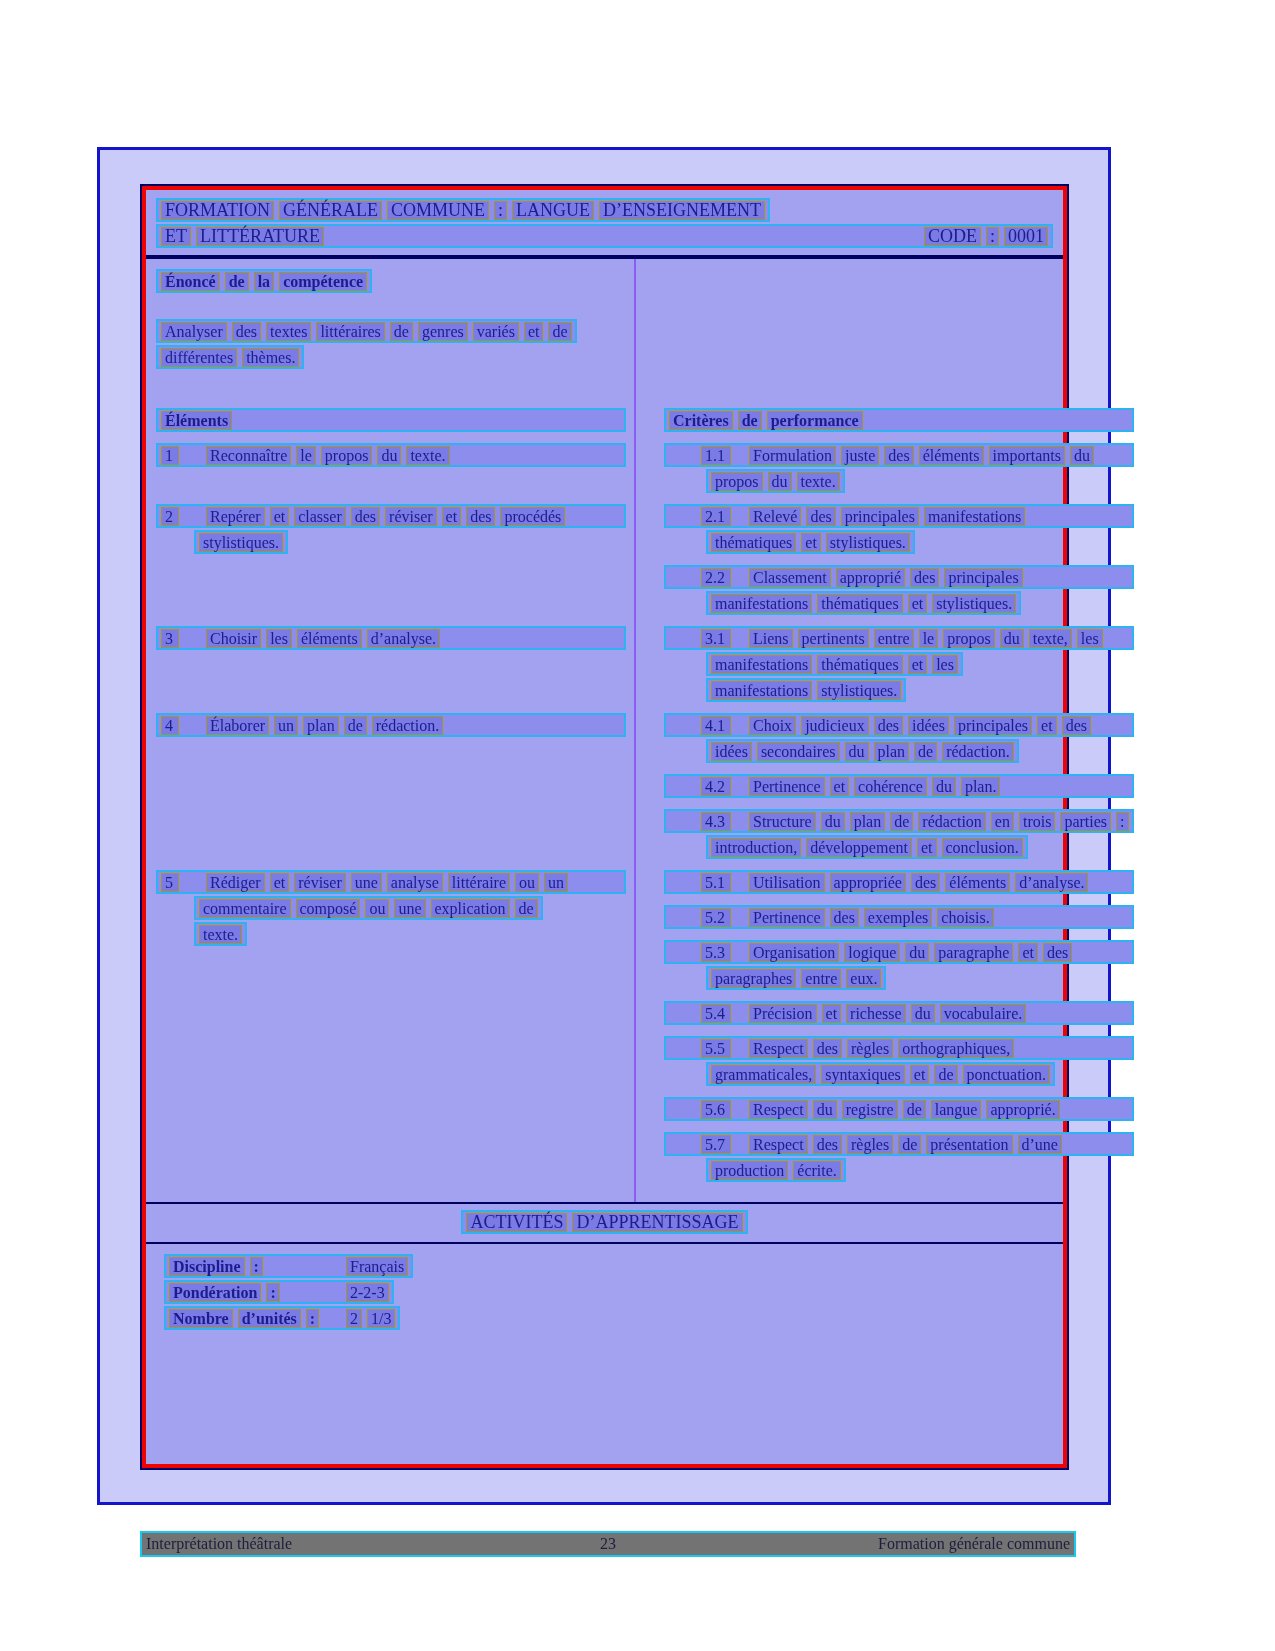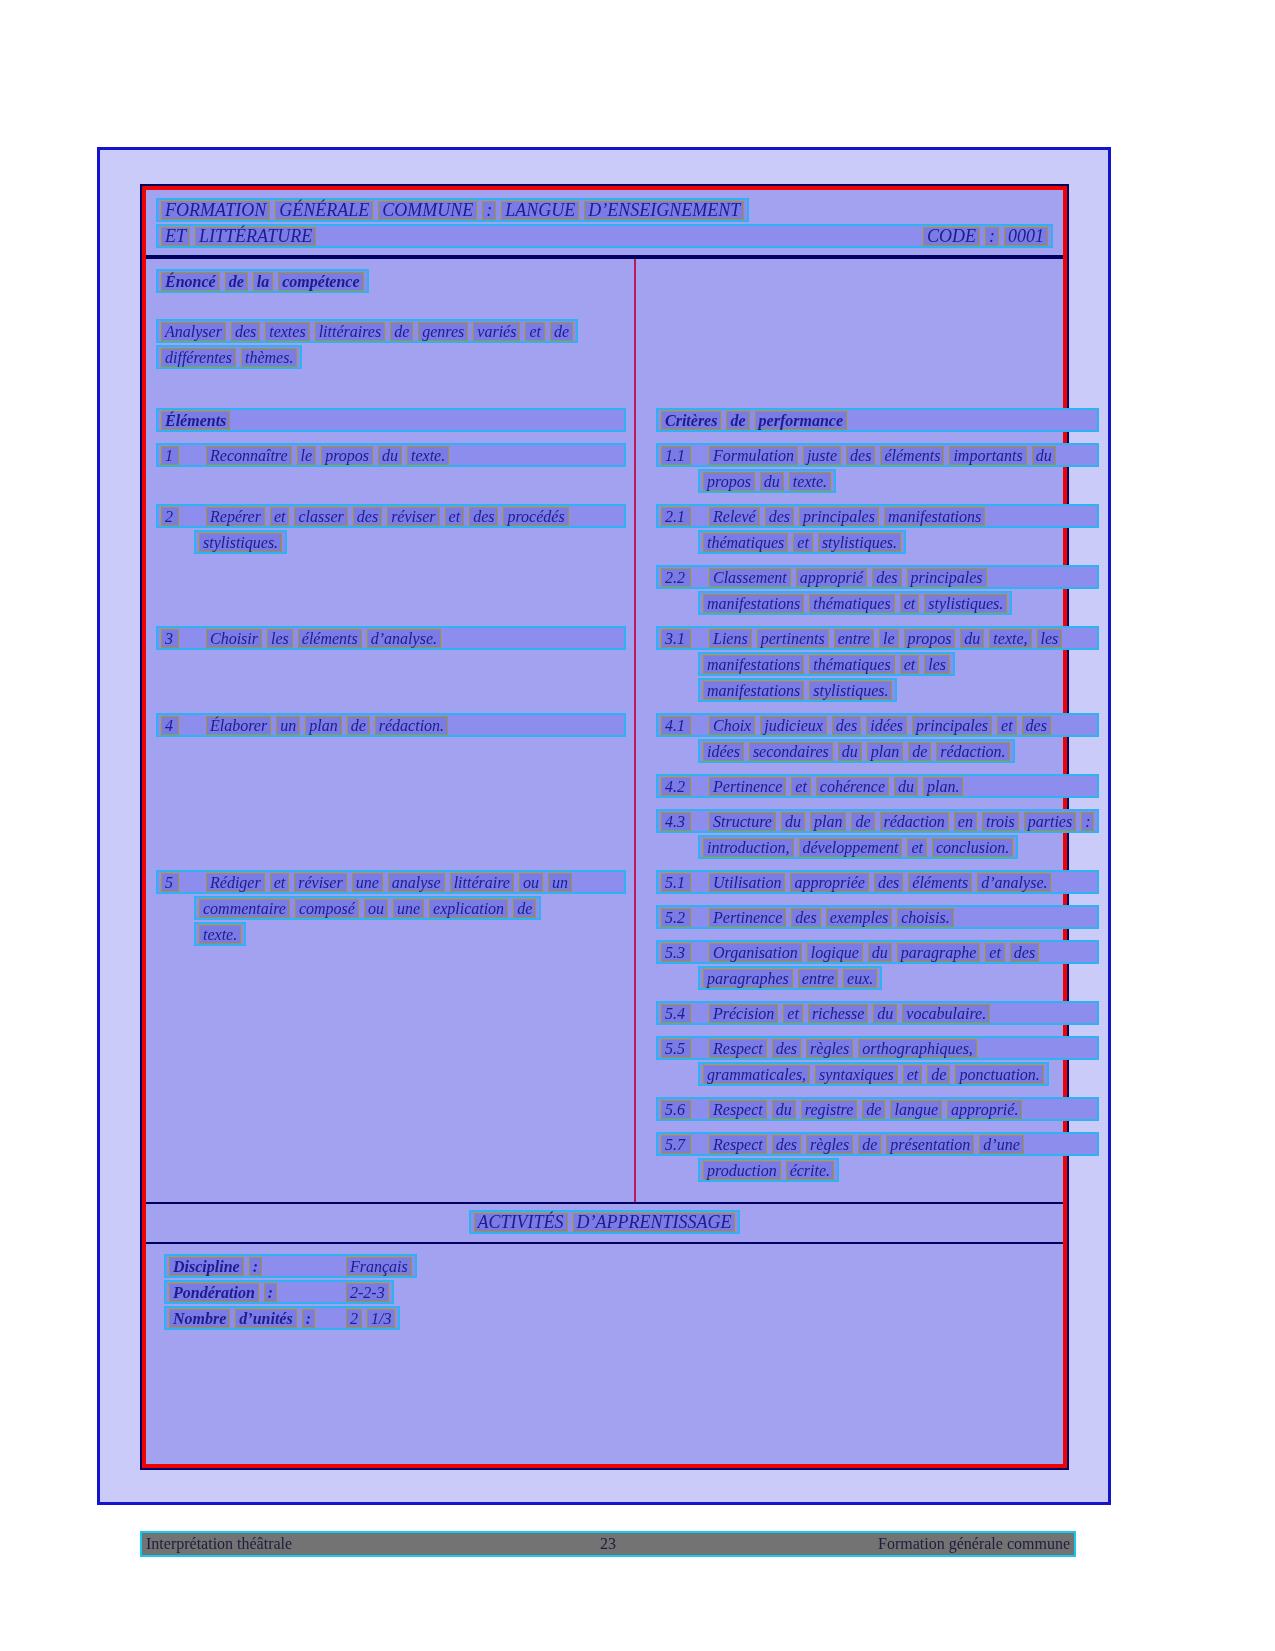--- a/index.html
+++ b/index.html
@@ -17,45 +17,45 @@
   }
   .ctable{
     position:absolute;inset:0;border:4px solid #ee0202;background:#a2a2f0;
     display:flex;flex-direction:column;box-sizing:border-box;
   }
   .rule{border-top:2px solid #000060;flex:none;}
   
   .line{
     display:flex;align-items:center;gap:5px;height:24px;box-sizing:border-box;
     border:2px solid #2fb2f2;background:#8d8ded;width:fit-content;
-    padding:0 3px;margin-bottom:2px;white-space:nowrap;font-style:italic;
+    padding:0 3px;margin-bottom:2px;white-space:nowrap;
   }
   .line.full{width:100%;}
   .w{
     background:#7b7be6;border:1px solid #a3942e;color:#1c1c8e;
     font-size:16px;line-height:17px;padding:0 3px;white-space:nowrap;
   }
   .b .w, .w.bold{font-weight:bold;}
   .caps .w{font-size:18px;}
   .wg{display:contents;}
   .spacer{flex:1;}
   .num-l{min-width:10px;margin-right:22px;}
-  .num-r{min-width:22px;margin-right:13px;}
+  .num-r{min-width:22px;margin-right:13px;margin-left:32px;}
   .cont-l{margin-left:38px;}
   .cont-r{margin-left:42px;}
   
   .thead{padding:8px 10px 5px 10px;flex:none;}
   .colheads{display:flex;height:37px;align-items:center;flex:none;}
   .colheads .half{display:flex;justify-content:center;align-items:center;height:100%;box-sizing:border-box;}
   .colheads .half.l{width:490px;border-right:2px solid #000060;flex:none;}
   .colheads .half.r{flex:1;}
   .colstrip{width:96%;justify-content:center;}
   .tbody{display:grid;grid-template-columns:490px 1fr;flex:none;}
-  .lcell{border-right:2px solid #be185d;padding:0 8px 9px 10px;box-sizing:border-box;}
-  .rcell{padding:0 8px 9px 20px;box-sizing:border-box;}
+  .lcell{border-right:2px solid #8b5cf6;padding:0 8px 9px 10px;box-sizing:border-box;}
+  .rcell{padding:0 8px 9px 28px;box-sizing:border-box;}
   .pt{padding-top:10px;}
   .sp24{height:24px;}
   .sp28{height:28px;}
   .clamp{height:26px;}
   .actrow{display:flex;justify-content:center;padding:6px 16px;flex:none;}
   .fields{padding:10px 18px;flex:1;}
   .flabel{display:flex;gap:5px;width:172px;flex:none;}
   
   .footer{
     position:absolute;left:140px;top:1531px;width:932px;height:22px;

